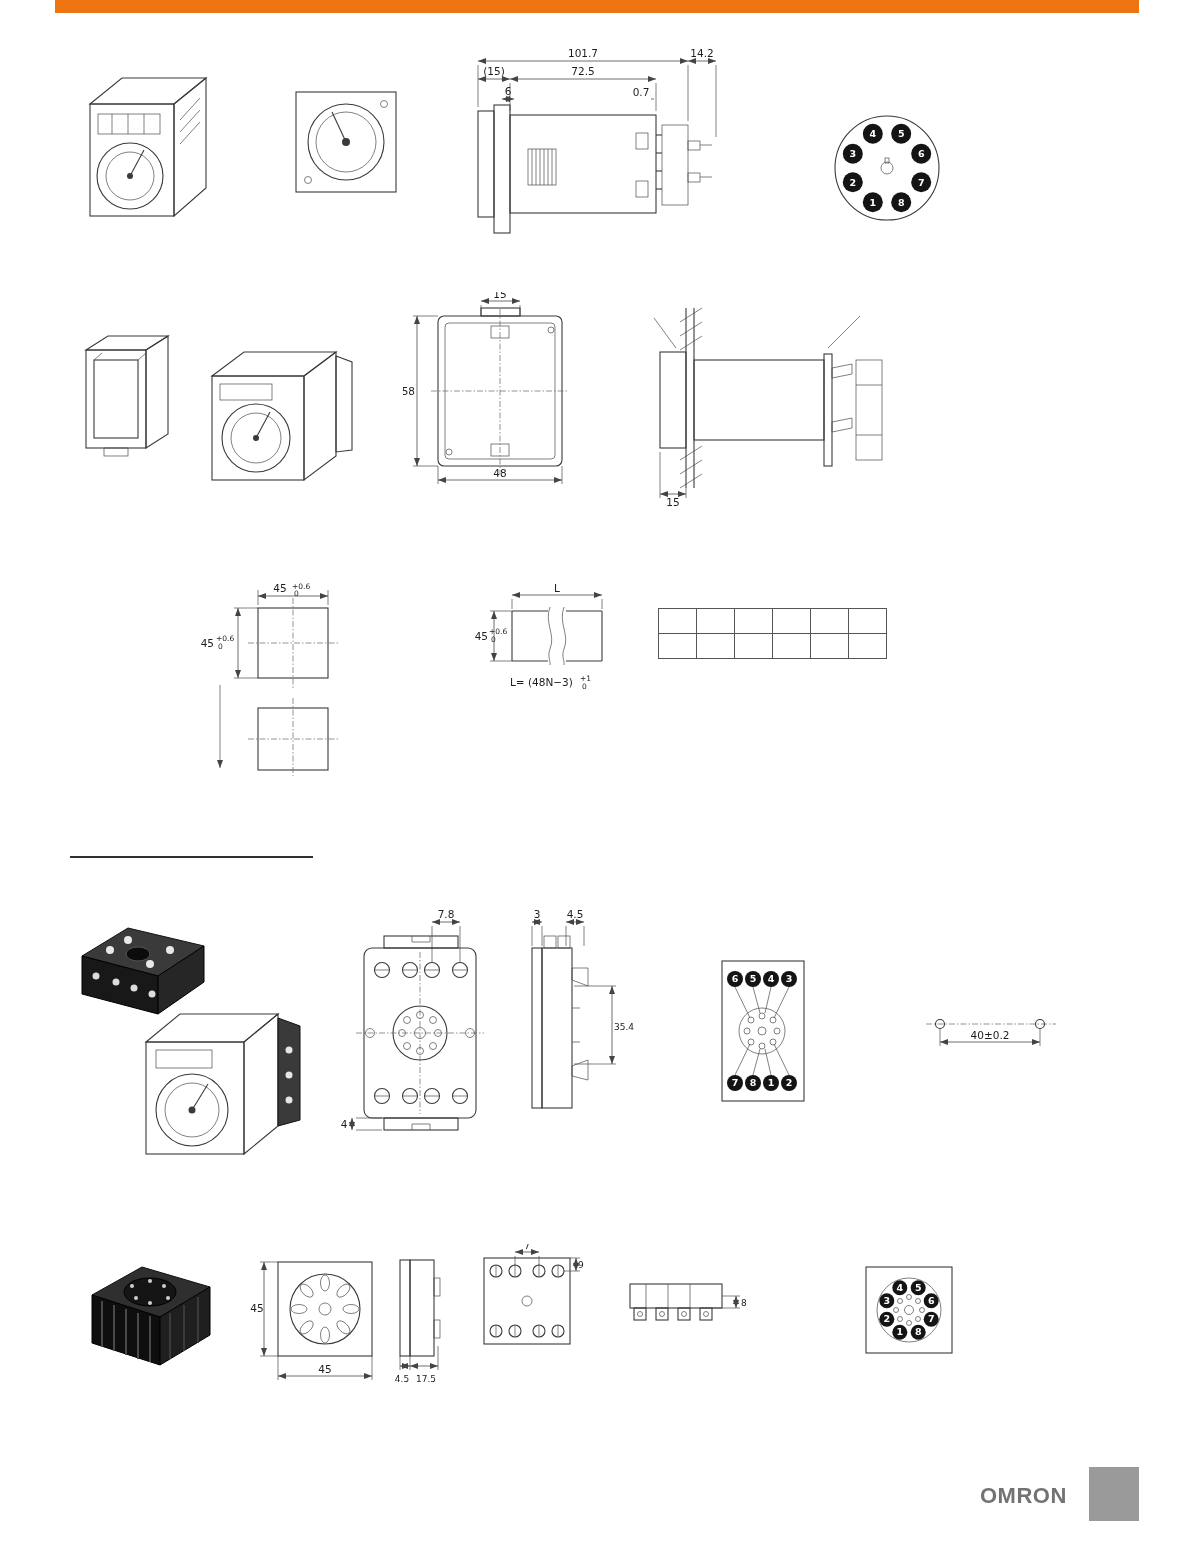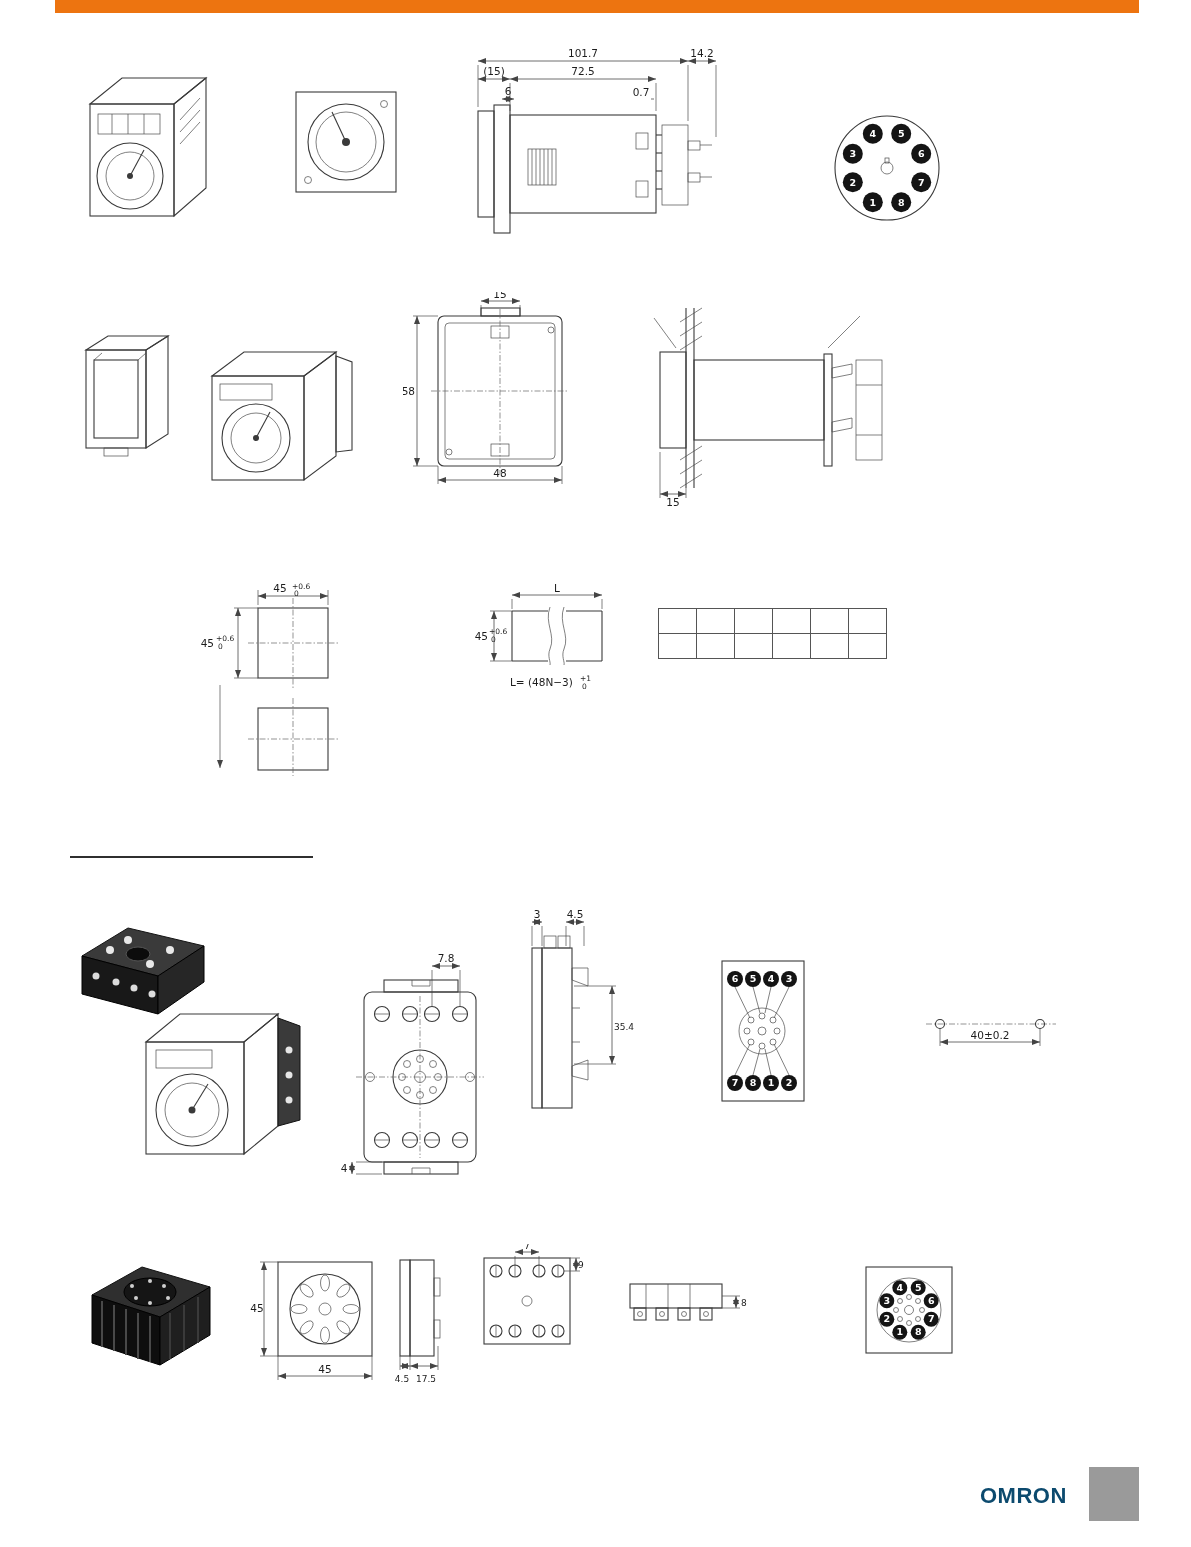--- a/index.html
+++ b/index.html
@@ -15,21 +15,21 @@
   text{font-family:"DejaVu Sans",sans-serif;font-size:10.5px;fill:#1d1d1d}
   .sm{font-size:7.5px}
   .s9{font-size:9px}
   .pin{fill:#141414;stroke:none}
   .pt{fill:#fff;font-size:9.5px;font-weight:bold;text-anchor:middle}
   .mid{text-anchor:middle}
   .end{text-anchor:end}
   .tbl{position:absolute;border-collapse:collapse}
   .tbl td{border:1px solid #555;width:38px;height:25px}
   .divline{position:absolute;background:#2f2f2f}
-  .logo{position:absolute;font-family:"Liberation Sans",sans-serif;font-weight:bold;letter-spacing:.5px;font-size:22px;color:#0c4a6e}
+  .logo{position:absolute;font-family:"Liberation Sans",sans-serif;font-weight:bold;letter-spacing:.5px;font-size:22px;color:#737373}
   .graytab{position:absolute}
 </style>
 </head>
 <body>
 
 <div class="page">
 
   <svg width="0" height="0" style="position:absolute">
     <defs>
       <marker id="ae" markerWidth="9" markerHeight="8" refX="8" refY="3" orient="auto" markerUnits="userSpaceOnUse">
@@ -327,21 +327,21 @@
       <circle cx="157" cy="120" r="3.5" fill="#e6e6e6"></circle>
       <rect x="14" y="62" width="98" height="112" fill="#f7f7f7" class="ln"></rect>
       <rect x="24" y="70" width="56" height="18" class="thin"></rect>
       <circle cx="60" cy="130" r="36" fill="#ffffff" class="ln"></circle>
       <circle cx="60" cy="130" r="27" class="thin"></circle>
       <line x1="60" y1="130" x2="76" y2="104" class="ln"></line>
       <circle cx="60" cy="130" r="3.5" fill="#3a3a3a"></circle>
     </svg>
   </div>
 
-  <div class="fig" style="left:336px;top:952px">
+  <div class="fig" style="left:336px;top:908px">
     <svg width="170" height="240" viewBox="0 0 170 240">
       <line x1="96" y1="18" x2="96" y2="54" class="thin"></line>
       <line x1="124" y1="18" x2="124" y2="54" class="thin"></line>
       <line x1="96" y1="14" x2="124" y2="14" class="dim" marker-start="url(#as)" marker-end="url(#ae)"></line>
       <text x="110" y="10" class="mid">7.8</text>
       <rect x="48" y="28" width="74" height="12" class="ln" fill="#fff"></rect>
       <line x1="76" y1="28" x2="76" y2="34" class="thin"></line>
       <line x1="94" y1="28" x2="94" y2="34" class="thin"></line>
       <line x1="76" y1="34" x2="94" y2="34" class="thin"></line>
       <rect x="28" y="40" width="112" height="170" rx="8" class="ln" fill="#fff"></rect>

